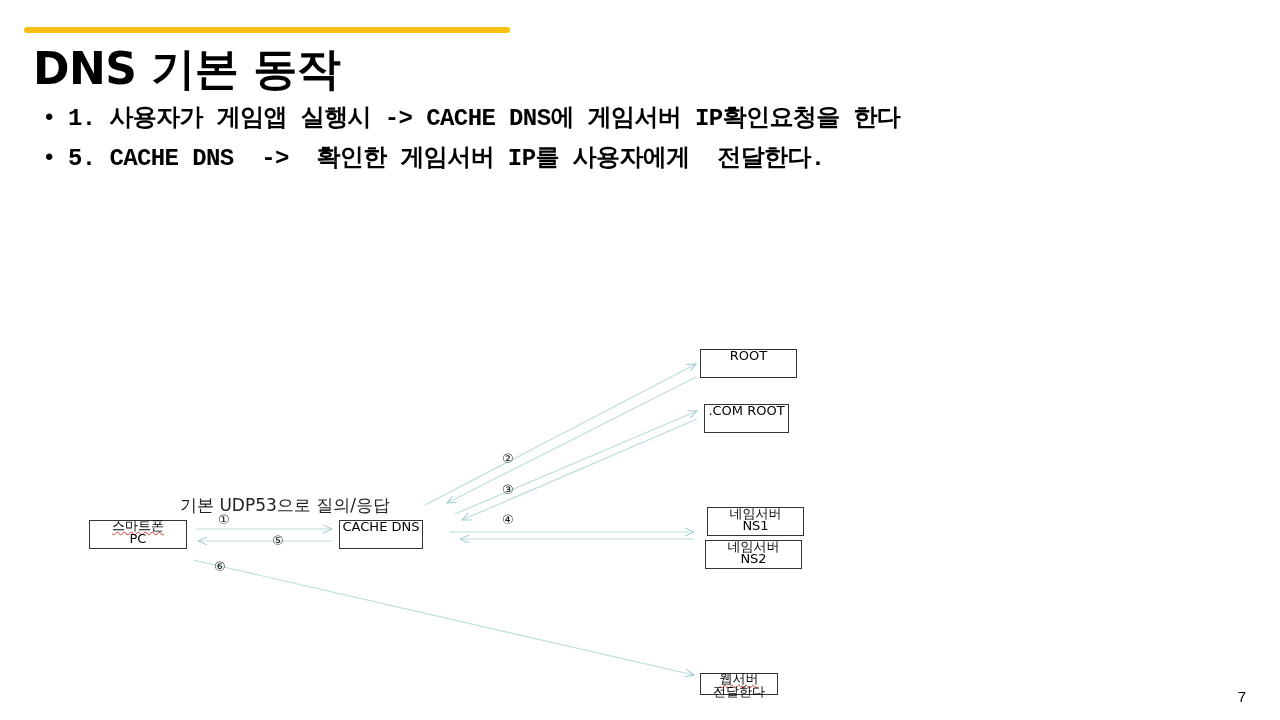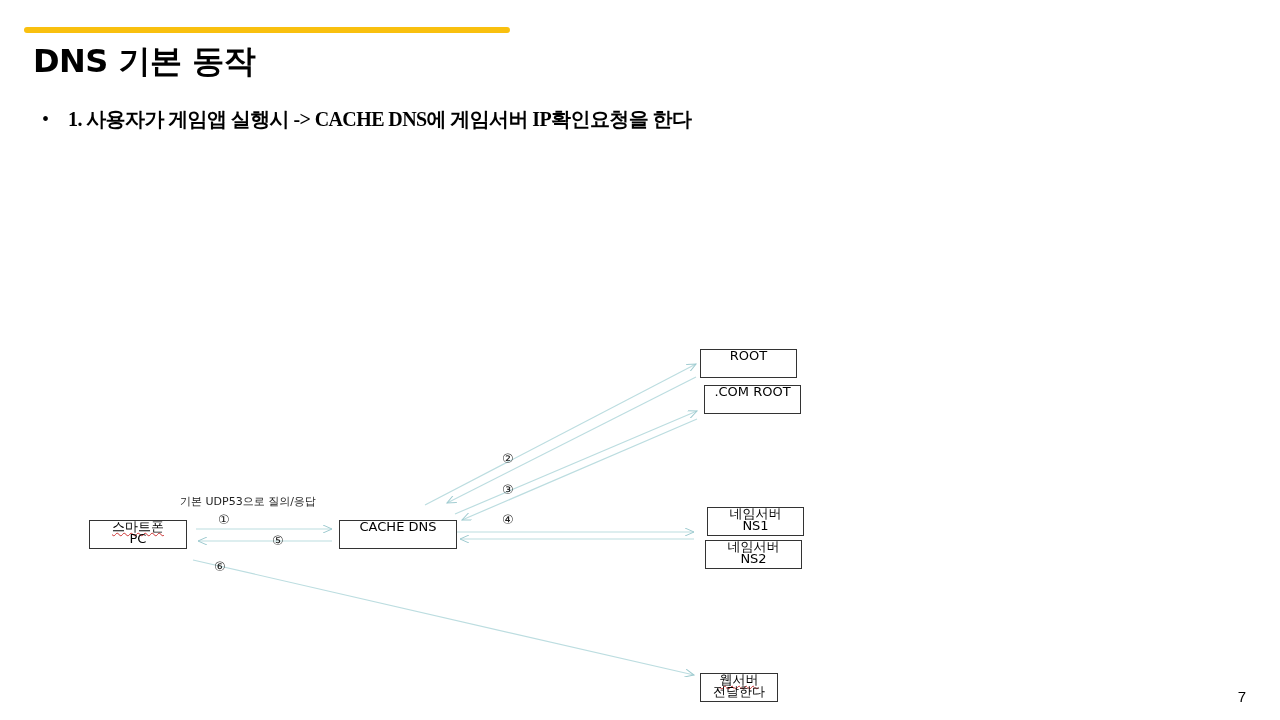--- a/index.html
+++ b/index.html
@@ -1,41 +1,42 @@
 <!DOCTYPE html>
 <html><head>
 <meta charset="utf-8">
 <style>
   html, body { margin:0; padding:0; }
   body { width:1280px; height:720px; background:#ffffff; position:relative; overflow:hidden;
          font-family: "Liberation Sans", "DejaVu Sans", sans-serif; color:#000; }
   .accent-bar { position:absolute; left:24px; top:27px; width:486px; height:6px; background:#f9c00f; border-radius:3px; }
-  .title { position:absolute; left:33px; top:40px; font-size:32px; font-weight:bold; letter-spacing:-0.5px;
+  .title { position:absolute; left:33px; top:40px; font-size:44px; font-weight:bold; letter-spacing:-0.5px;
            font-family: "DejaVu Sans", sans-serif; }
   .bullets { position:absolute; left:40px; top:104px; margin:0; padding:0; list-style:none; }
-  .bullets li { position:relative; height:40px; line-height:30px; font-size:20px; font-weight:bold;
-                padding-left:28px; white-space:pre; font-family: Liberation Serif, serif; letter-spacing:-0.6px; }
+  .bullets li { position:relative; height:40px; line-height:30px; font-size:24px; font-weight:bold;
+                padding-left:28px; white-space:pre; font-family: Liberation Mono, monospace; letter-spacing:-0.6px; }
   .bullets li::before { content:"•"; position:absolute; left:2px; top:0; font-weight:normal; }
   .diagram { position:absolute; left:0; top:0; width:1280px; height:720px; }
   .box { position:absolute; border:1.5px solid #333; background:#fff; font-size:13px; text-align:center;
          display:flex; flex-direction:column; align-items:center; justify-content:flex-start; line-height:12px;
          font-family: "DejaVu Sans", sans-serif; box-sizing:border-box; }
-  .lbl { position:absolute; font-size:11px; font-family: "DejaVu Sans", sans-serif; color:#222; }
+  .lbl { position:absolute; font-size:17px; font-family: "DejaVu Sans", sans-serif; color:#222; }
   .step { position:absolute; font-size:13px; color:#222; font-family: "DejaVu Sans", sans-serif; }
-  .squiggle { text-decoration: underline wavy #c33; text-decoration-thickness:1px; }
+  .squiggle { text-decoration: underline wavy #c33; text-decoration-thickness:1px;font-family:Liberation Mono, monospace; }
   .page-num { position:absolute; right:34px; top:688px; font-size:15px; }
 </style>
 </head>
 <body>
 
 <div class="accent-bar"></div>
 <div class="title">DNS 기본 동작</div>
 
 <ul class="bullets">
   <li>1. 사용자가 게임앱 실행시 -&gt; CACHE DNS에 게임서버 IP확인요청을 한다</li>
+  <li>5. CACHE DNS  -&gt;  확인한 게임서버 IP를 사용자에게  전달한다.</li>
 </ul>
 
 <div class="diagram">
   <svg width="1280" height="720" style="position:absolute;left:0;top:0">
     <defs>
       <marker id="ah" markerWidth="10" markerHeight="8" refX="9" refY="4" orient="auto" markerUnits="userSpaceOnUse">
         <path d="M0,0 L9,4 L0,8" fill="none" stroke="#9fcbd0" stroke-width="1"></path>
       </marker>
     </defs>
     <g stroke="#bcdde0" stroke-width="1.2" fill="none">
@@ -57,43 +58,43 @@
     </g>
   </svg>
 
   <div class="lbl" style="left:180px;top:494px;">기본 UDP53으로 질의/응답</div>
 
   <div class="box" style="left:89px;top:520px;width:98px;height:29px;">
     <span class="squiggle">스마트폰</span>
     <span>PC</span>
   </div>
 
-  <div class="box" style="left:339px;top:520px;width:118px;height:29px;">
+  <div class="box" style="left:339px;top:520px;width:84px;height:29px;">
     <span>CACHE DNS</span>
   </div>
 
   <div class="box" style="left:700px;top:349px;width:97px;height:29px;">
     <span>ROOT</span>
   </div>
 
-  <div class="box" style="left:704px;top:385px;width:97px;height:29px;">
+  <div class="box" style="left:704px;top:404px;width:85px;height:29px;">
     <span>.COM ROOT</span>
   </div>
 
   <div class="box" style="left:707px;top:507px;width:97px;height:29px;">
     <span>네임서버</span>
     <span>NS1</span>
   </div>
 
   <div class="box" style="left:705px;top:540px;width:97px;height:29px;">
     <span>네임서버</span>
     <span>NS2</span>
   </div>
 
-  <div class="box" style="left:700px;top:673px;width:78px;height:29px;">
+  <div class="box" style="left:700px;top:673px;width:78px;height:22px;">
     <span class="squiggle">웹서버</span>
     <span>전달한다</span>
   </div>
 
   <div class="step" style="left:218px;top:512px;">①</div>
   <div class="step" style="left:502px;top:451px;">②</div>
   <div class="step" style="left:502px;top:482px;">③</div>
   <div class="step" style="left:502px;top:512px;">④</div>
   <div class="step" style="left:272px;top:533px;">⑤</div>
   <div class="step" style="left:214px;top:559px;">⑥</div>

